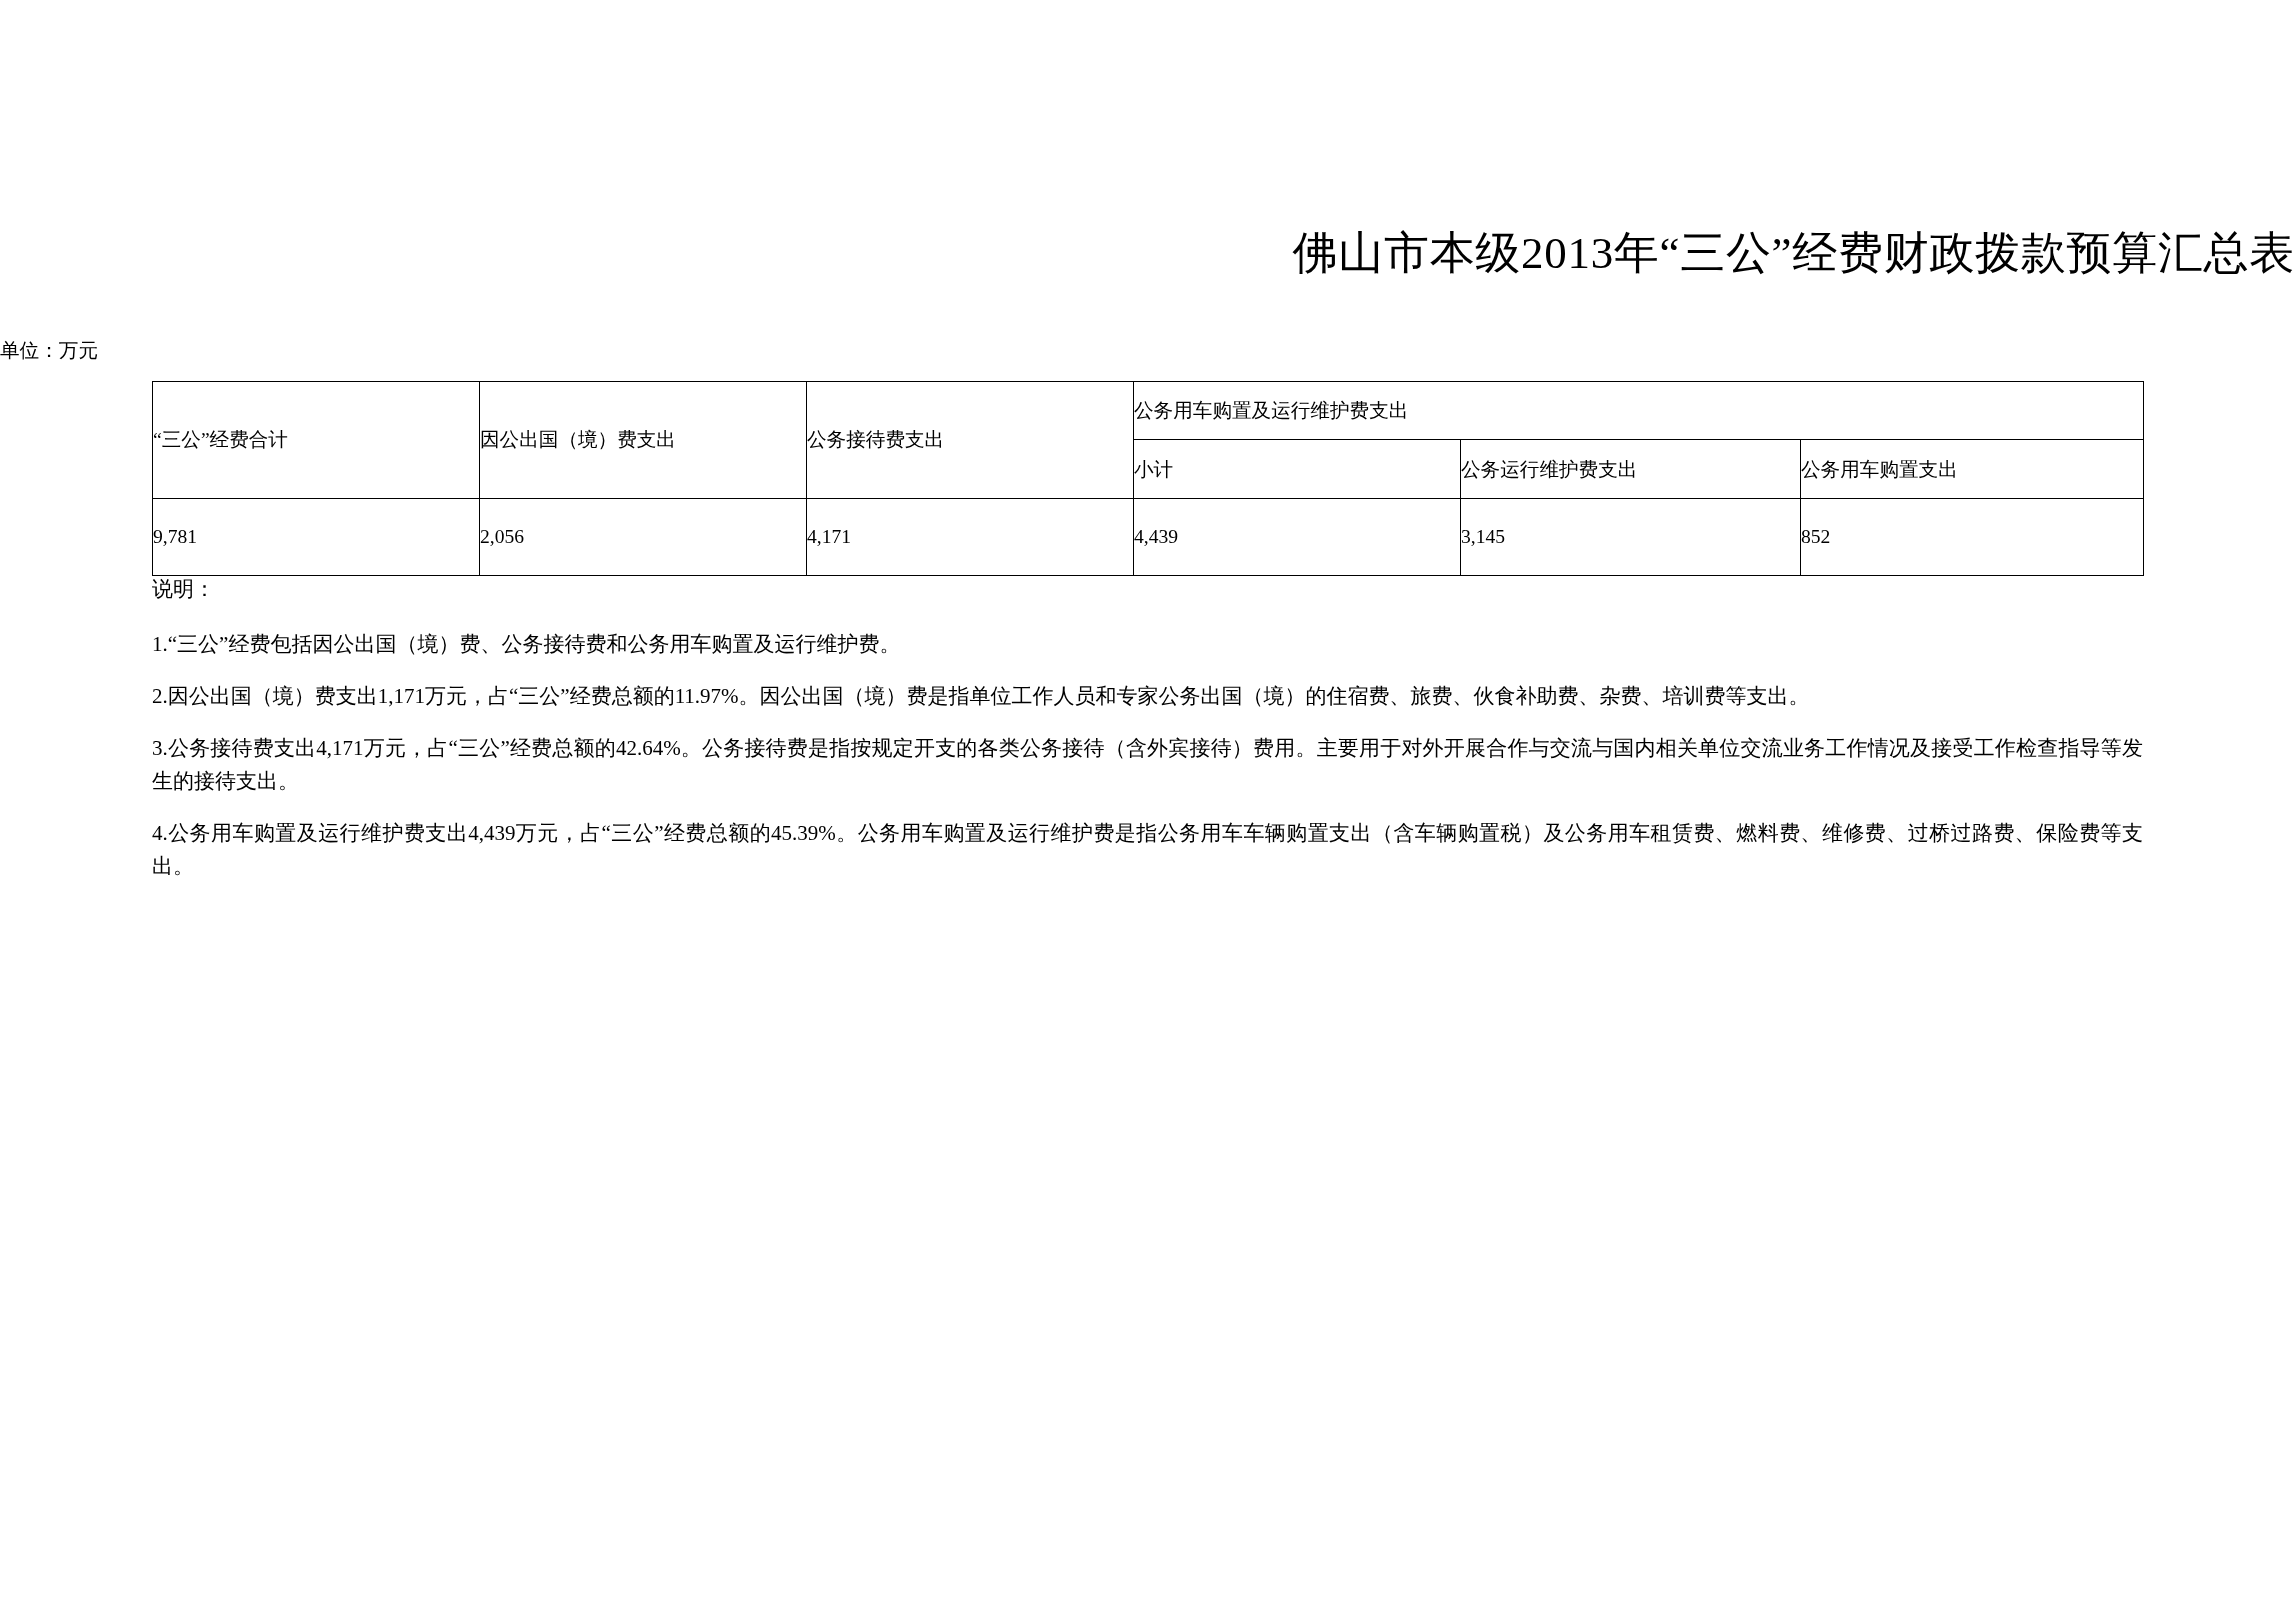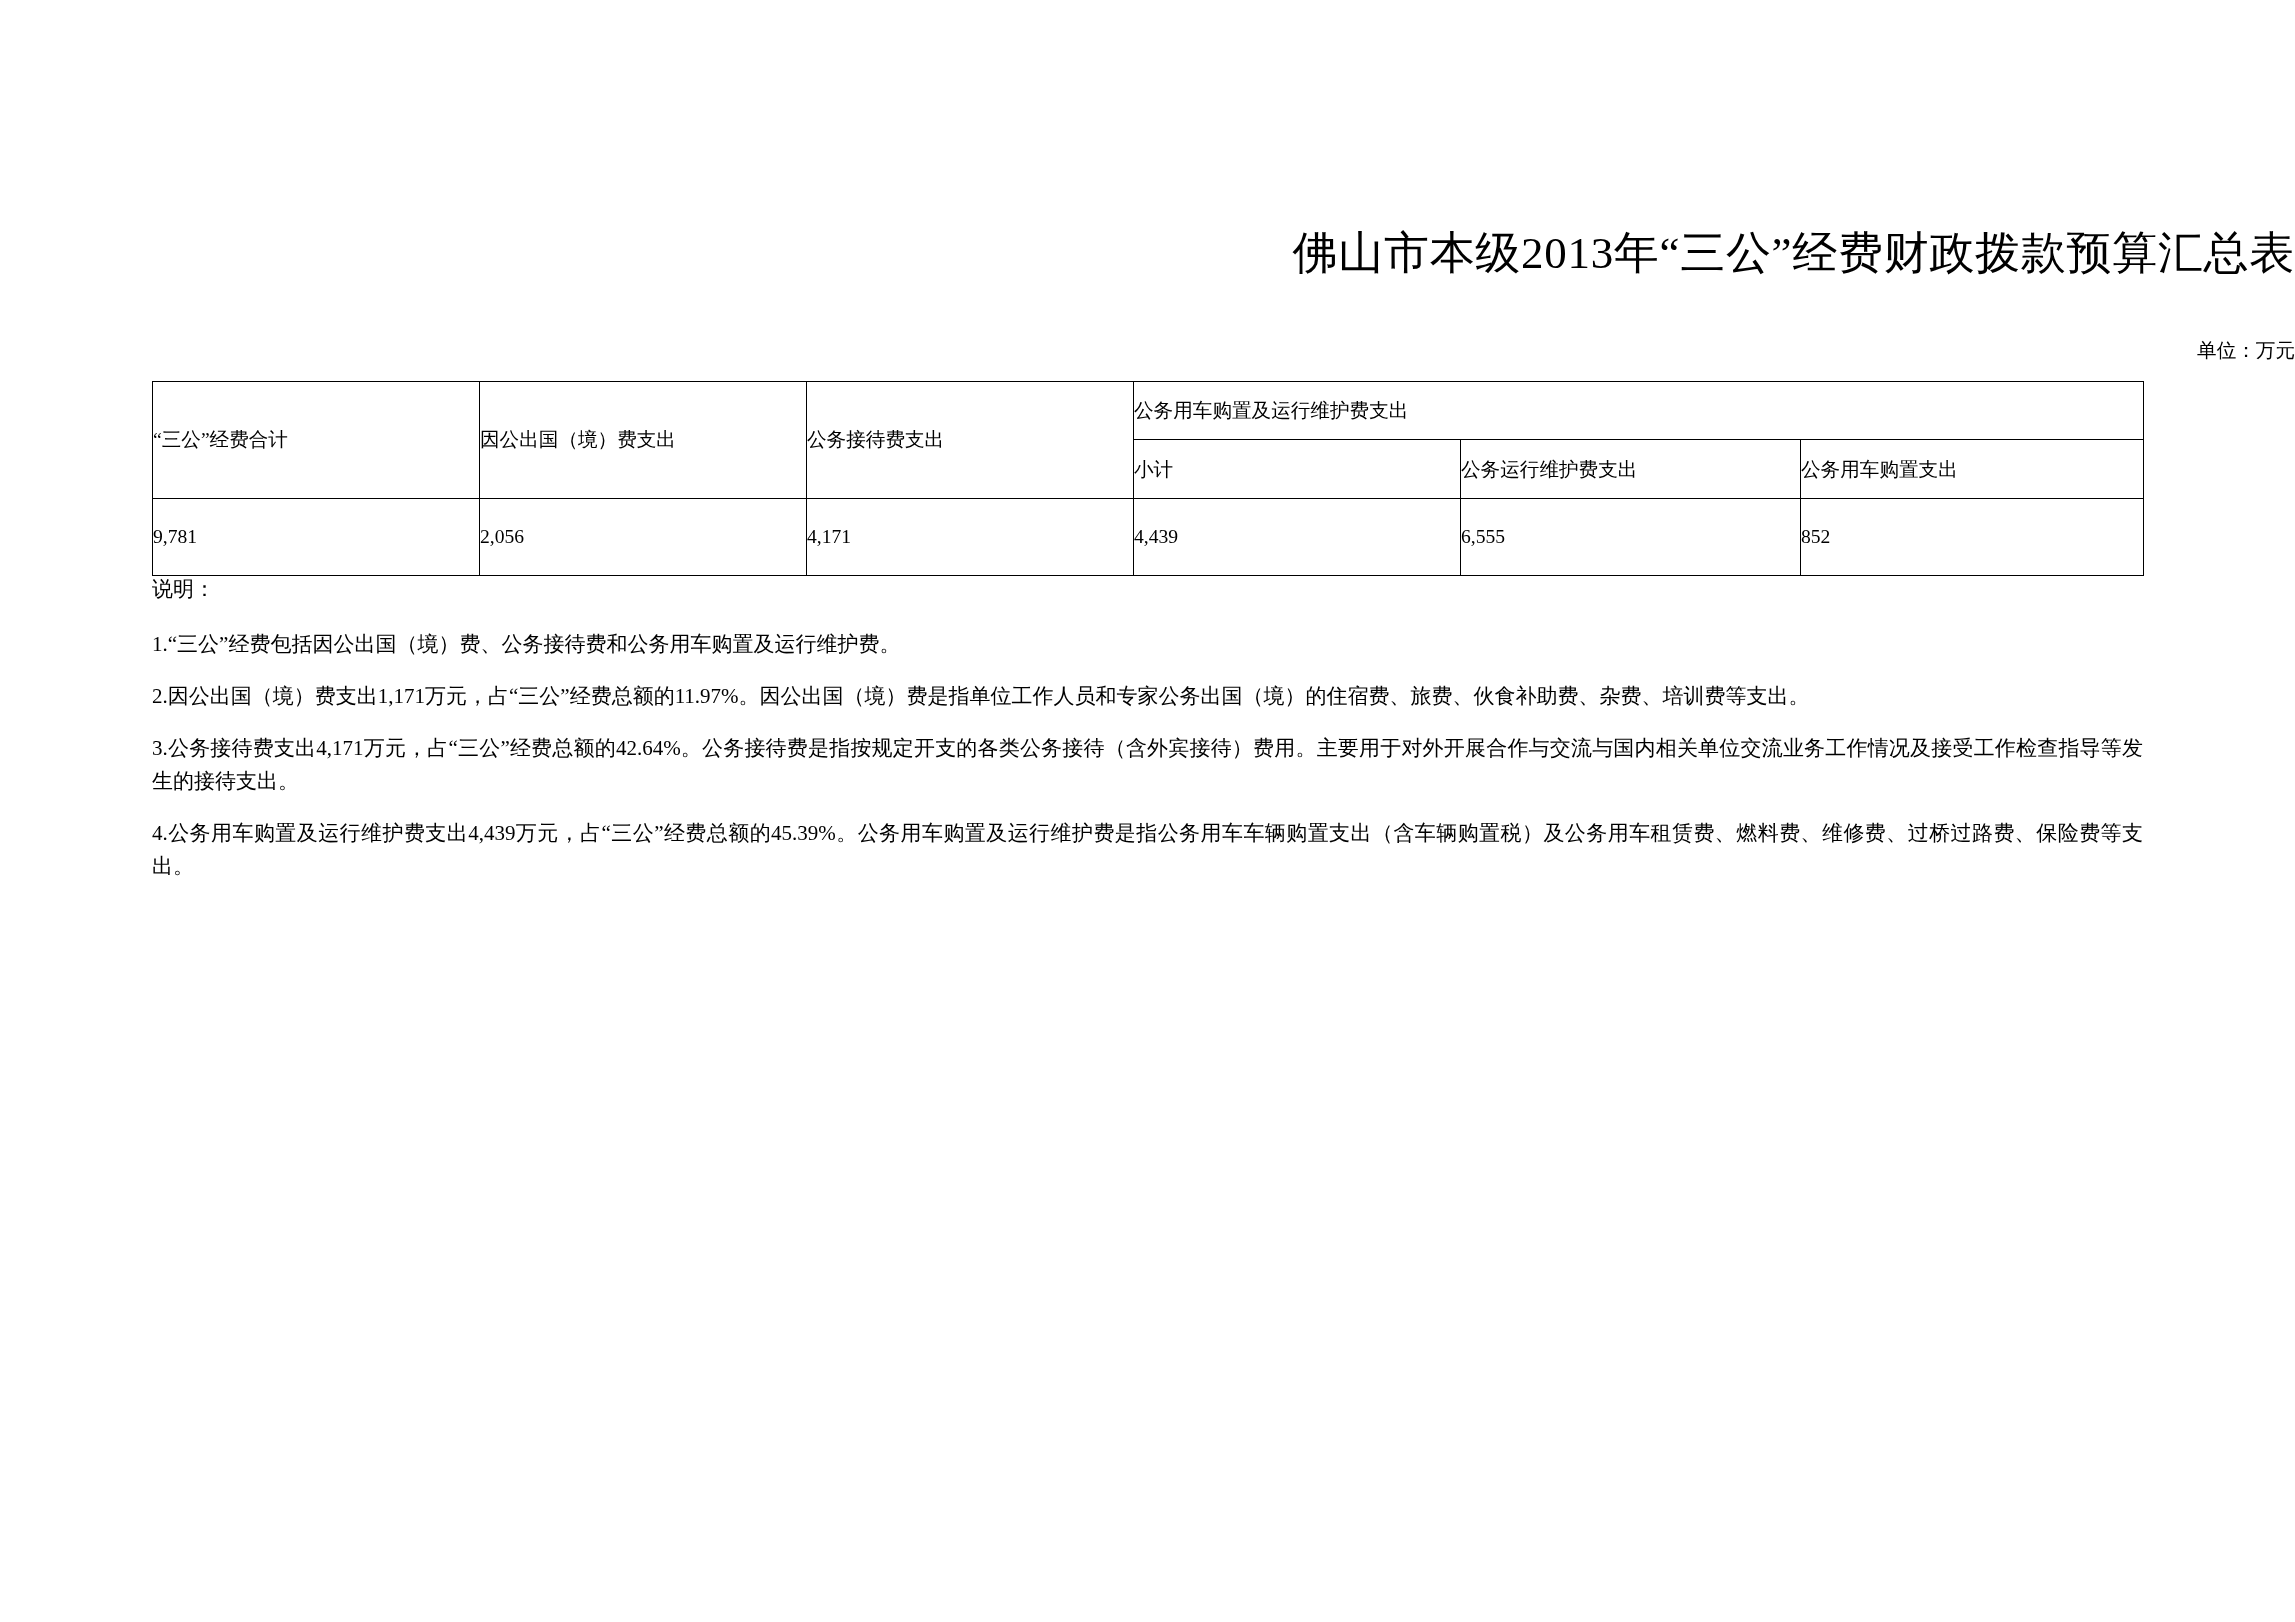--- a/index.html
+++ b/index.html
@@ -24,23 +24,23 @@
   .doc-title {
     text-align: right;
     font-size: 45px;
     font-weight: normal;
     letter-spacing: 0.7px;
     margin-top: 226px;
     margin-bottom: 0;
     line-height: 1.2;
   }
   .unit-line {
-    text-align: right;
     font-size: 19.6px;
     margin-top: 59px;
+    padding-right: 152px;
     line-height: 1.2;
   }
   .table-wrap {
     margin-top: 18.3px;
     padding-left: 152px;
     padding-right: 152px;
   }
   table.budget {
     border-collapse: collapse;
     width: 1992px;
@@ -122,21 +122,21 @@
         <tr>
           <td class="hcell">小计</td>
           <td class="hcell">公务运行维护费支出</td>
           <td class="hcell">公务用车购置支出</td>
         </tr>
         <tr>
           <td class="vcell">9,781</td>
           <td class="vcell">2,056</td>
           <td class="vcell">4,171</td>
           <td class="vcell">4,439</td>
-          <td class="vcell">6,555</td>
+          <td class="vcell">3,145</td>
           <td class="vcell">852</td>
         </tr>
       </tbody>
     </table>
   </div>
 
   <div class="notes">
     <div class="notes-title">说明：</div>
     <div class="note-item">1.“三公”经费包括因公出国（境）费、公务接待费和公务用车购置及运行维护费。</div>
     <div class="note-item">2.因公出国（境）费支出1,171万元，占“三公”经费总额的11.97%。因公出国（境）费是指单位工作人员和专家公务出国（境）的住宿费、旅费、伙食补助费、杂费、培训费等支出。</div>

